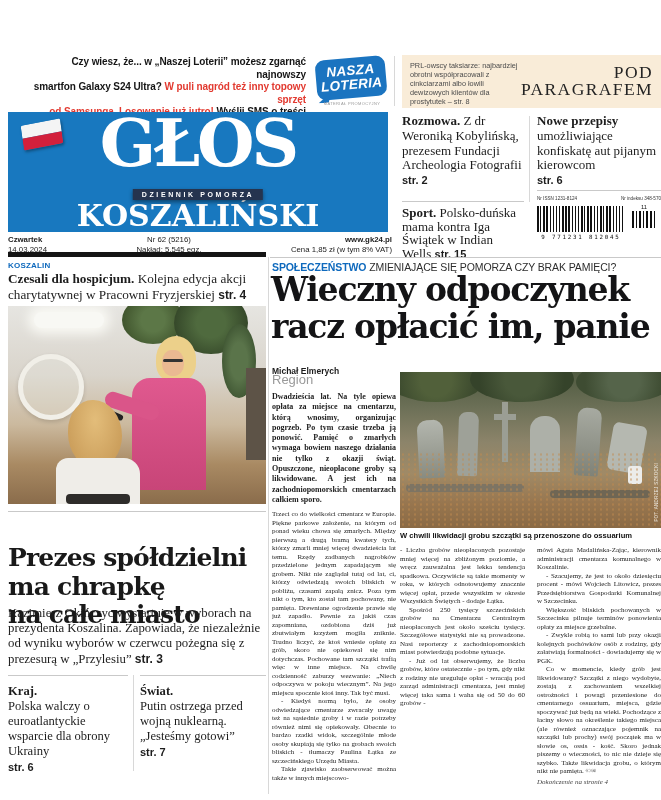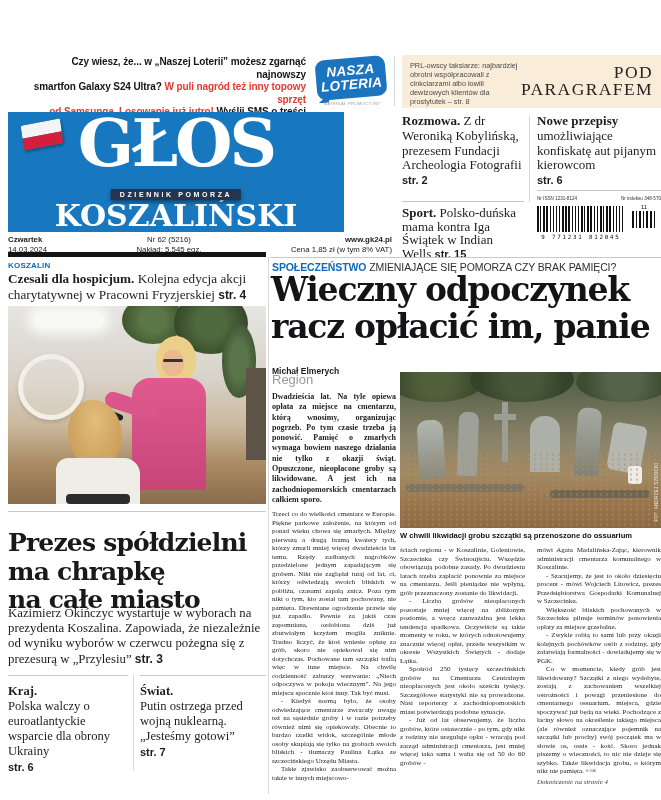--- a/index.html
+++ b/index.html
@@ -25,21 +25,21 @@
   .hrule{background:#c9c9c9;height:1px;}
 
   
   .podpar{left:402px;top:55px;width:259px;height:53px;background:#f9ecd8;display:flex;
           justify-content:space-between;padding:6px 8px;box-sizing:border-box;}
   .podpar-text{width:128px;font-size:7.3px;line-height:9px;color:#4c4c4c;}
   .podpar-title{font-family:"Liberation Serif",serif;font-size:17.5px;line-height:16.5px;
           text-align:right;color:#242424;letter-spacing:1.4px;margin-top:3px;}
 
   
-  .masthead{left:8px;top:112px;width:336px;height:120px;background:#1878bf;overflow:hidden;}
+  .masthead{left:8px;top:112px;width:380px;height:120px;background:#1878bf;overflow:hidden;}
   .flag{left:14px;top:10px;width:40px;height:25px;transform:rotate(-8deg) skewY(-3deg);
         border-radius:2px;overflow:hidden;box-shadow:1px 2px 3px rgba(0,0,0,.35);}
   .flag-top{height:50%;background:#f4f4f4;}
   .flag-bottom{height:50%;background:#d2203c;}
   .glos{left:0;top:-6px;width:100%;text-align:center;font-family:"DejaVu Serif",serif;
         font-weight:700;font-size:66px;line-height:74px;color:#fff;letter-spacing:-3px;}
   .dziennik{left:50%;top:77px;transform:translateX(-50%);background:#25344f;color:#fff;
         font-size:7px;font-weight:700;letter-spacing:2.6px;padding:2px 9px;
         box-shadow:0 2px 4px rgba(0,0,0,.45);white-space:nowrap;z-index:3;}
   .koszalinski{left:0;top:86px;width:100%;text-align:center;font-family:"DejaVu Serif",serif;
@@ -61,21 +61,21 @@
            background:repeating-linear-gradient(90deg,#111 0 1.6px,#fff 1.6px 3.6px);}
   .addon-num{left:632px;top:204px;width:24px;text-align:center;font-size:5.8px;color:#111;}
 
   
   .kosz-label{left:8px;top:261px;font-size:8px;font-weight:700;color:#0e69bd;letter-spacing:.2px;}
   .kosz-teaser{left:8px;top:271px;width:258px;font-family:"Liberation Serif",serif;
         font-size:13.2px;line-height:15.8px;color:#1d1d1d;}
   .photo{overflow:hidden;}
   .salon{left:8px;top:306px;width:258px;height:198px;
         background:linear-gradient(180deg,#e6e5e1 0%,#d9d4cb 35%,#cbb99e 60%,#a98a63 80%,#8a6c4b 100%);}
-  .prezes-h{left:8px;top:529px;width:262px;font-family:"DejaVu Serif",serif;font-weight:700;
+  .prezes-h{left:8px;top:544px;width:262px;font-family:"DejaVu Serif",serif;font-weight:700;
         font-size:25px;line-height:28.5px;letter-spacing:-0.8px;color:#191919;}
   .prezes-t{left:8px;top:606px;width:258px;font-family:"Liberation Serif",serif;
         font-size:12.8px;line-height:15.2px;color:#1d1d1d;}
   .minicol{font-family:"Liberation Serif",serif;font-size:12.6px;line-height:15px;color:#1d1d1d;}
   .minicol .pagref{display:block;margin-top:1px;}
 
   
   .kicker{left:272px;top:261px;width:390px;font-size:10.5px;letter-spacing:-0.1px;}
   .kicker .lab{color:#0e69bd;font-weight:700;}
   .kicker .txt{color:#2e2e2e;font-weight:500;}
@@ -244,21 +244,20 @@
     <div class="shape" style="left:210px;top:52px;width:34px;height:48px;border-radius:6px;background:#b5b8b0;transform:rotate(10deg);"></div>
     <div class="shape" style="left:6px;top:112px;width:118px;height:8px;border-radius:4px;background:#7d7463;"></div>
     <div class="shape" style="left:150px;top:118px;width:100px;height:8px;border-radius:4px;background:#6f6654;"></div>
     <div class="shape" style="left:228px;top:94px;width:14px;height:18px;background:#ececea;border-radius:3px;"></div>
     <div class="shape" style="left:0;top:80px;width:261px;height:76px;background-image:radial-gradient(circle,#c08a4f 0 1px,transparent 1.3px);background-size:6px 5px;opacity:.5;"></div>
     <div class="credit">FOT. ANDRZEJ SZKOCKI</div>
   </div>
   <div class="abs caption">W chwili likwidacji grobu szczątki są przenoszone do ossuarium</div>
 
   <div class="abs bodycol col2">
-    <p>ściach regionu - w Koszalinie, Goleniowie, Szczecinku czy Świnoujściu. Wszędzie obowiązują podobne zasady. Po dwudziestu latach trzeba zapłacić ponownie za miejsce na cmentarzu. Jeśli pieniądze nie wpłyną, grób przeznaczony zostanie do likwidacji.</p>
     <p>- Liczba grobów nieopłaconych pozostaje mniej więcej na zbliżonym poziomie, a wręcz zauważalna jest lekka tendencja spadkowa. Oczywiście są takie momenty w roku, w których odnotowujemy znacznie więcej opłat, przede wszystkim w okresie Wszystkich Świętych - dodaje Łątka.</p>
     <p>Spośród 250 tysięcy szczecińskich grobów na Cmentarzu Centralnym nieopłaconych jest około sześciu tysięcy. Szczegółowe statystyki nie są prowadzone. Nasi reporterzy z zachodniopomorskich miast potwierdzają podobne sytuacje.</p>
     <p>- Już od lat obserwujemy, że liczba grobów, które ostatecznie - po tym, gdy nikt z rodziny nie ureguluje opłat - wracają pod zarząd administracji cmentarza, jest mniej więcej taka sama i waha się od 50 do 60 grobów -</p>
   </div>
 
   <div class="abs bodycol col3">
     <p>mówi Agata Madalińska-Zając, kierownik administracji cmentarza komunalnego w Koszalinie.</p>
     <p>- Szacujemy, że jest to około dziesięciu procent - mówi Wojciech Litowicz, prezes Przedsiębiorstwa Gospodarki Komunalnej w Szczecinku.</p>
     <p>Większość bliskich pochowanych w Szczecinku pilnuje terminów ponowienia opłaty za miejsce grzebalne.</p>
     <p>- Zwykle robią to sami lub przy okazji kolejnych pochówków osób z rodziny, gdy załatwiają formalności - dowiadujemy się w PGK.</p>

